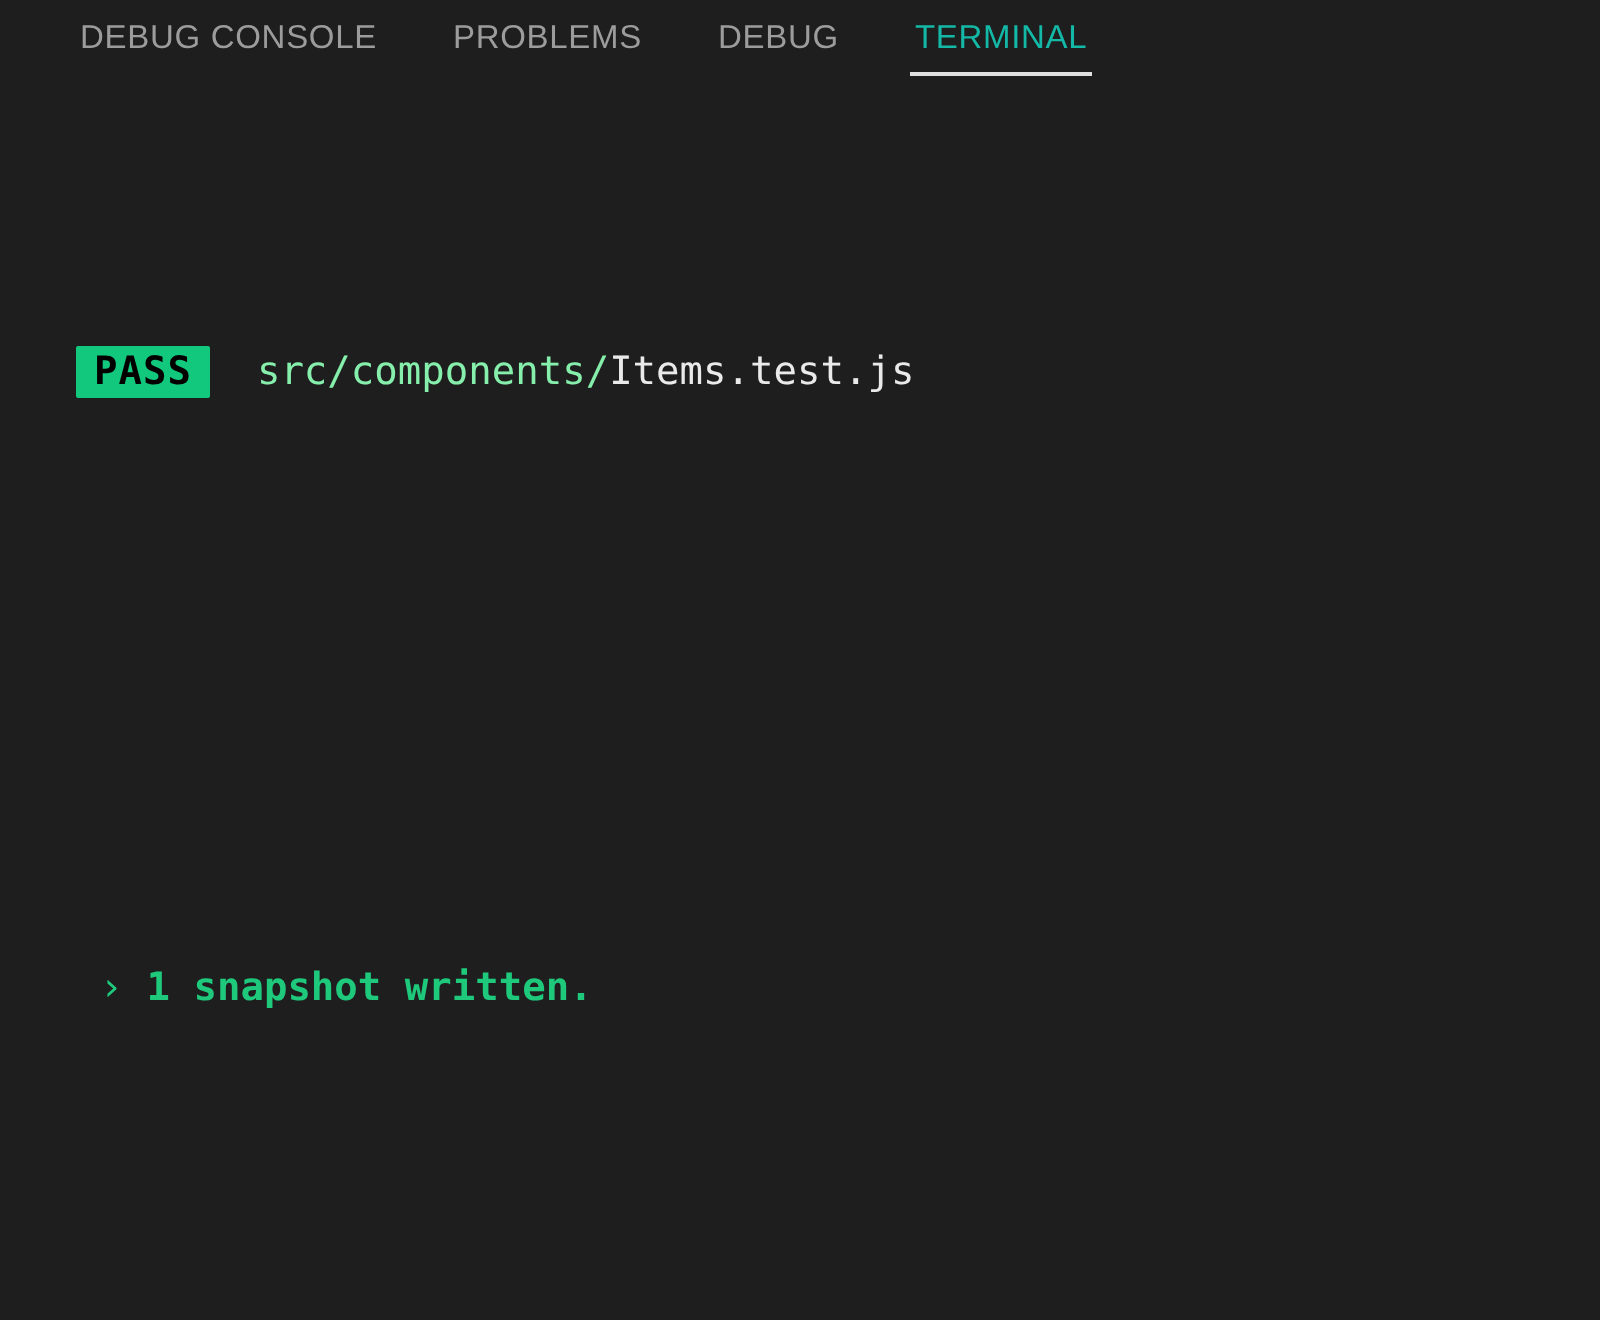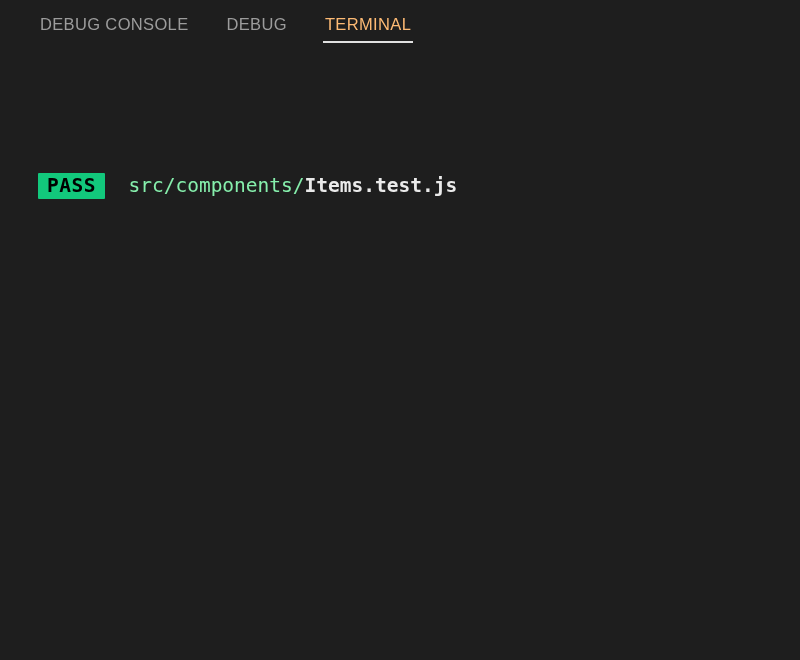--- a/index.html
+++ b/index.html
@@ -19,39 +19,39 @@
     width: 800px;
     height: 660px;
     background: #1e1e1e;
     position: relative;
     box-sizing: border-box;
   }
 
   
   .tabbar {
     display: flex;
-    align-items: center;
+    align-items: flex-end;
     padding: 20px 0 0 38px;
     height: 38px;
     box-sizing: border-box;
     gap: 34px;
   }
   .tab {
     font-family: "Liberation Sans", sans-serif;
     font-size: 16.5px;
     letter-spacing: 0.35px;
     color: #9c9c9c;
     padding: 0 2px 9px 2px;
     position: relative;
     white-space: nowrap;
     cursor: pointer;
     line-height: 19px;
   }
   .tab.active {
-    color: #fdba74;
+    color: #14b8a6;
   }
   .tab.active::after {
     content: "";
     position: absolute;
     left: 0;
     right: 0;
     bottom: 0;
     height: 1.6px;
     background: #e0e0e0;
   }
@@ -67,21 +67,21 @@
   }
   .line {
     padding-left: 38px;
     height: 28px;
     white-space: pre;
   }
   .line.blank {
     height: 28px;
   }
   .gb    { color: #1ec97c; font-weight: bold; }
-  .wb    { color: #eaeaea; font-weight: bold; }
+  .wb    { color: #eaeaea; font-weight: normal; }
   .dim   { color: #86efac; }
   .chevg { color: #1ec97c; }
 
   .badge-pass {
     background: #12c87c;
     color: #000000;
     font-weight: bold;
     padding: 1px 9px 2px 9px;
     border-radius: 1px;
     letter-spacing: 0.5px;
@@ -92,37 +92,41 @@
 </head>
 <body>
 
 <div class="panel">
 
   <div class="tabbar">
     <div class="tab">
       <span>DEBUG CONSOLE</span>
     </div>
     <div class="tab">
+      <span>PROBLEMS</span>
+    </div>
+    <div class="tab">
       <span>DEBUG</span>
     </div>
     <div class="tab active">
       <span>TERMINAL</span>
     </div>
   </div>
 
   <div class="term">
 
     
     <div class="line"><span class="badge-pass">PASS</span><span class="dim">  </span><span class="dim">src/components/</span><span class="wb">Items.test.js</span></div>
 
     
 
     <div class="line blank"> </div>
 
     
+    <div class="line"><span> </span><span class="chevg">›</span><span> </span><span class="gb">1 snapshot written.</span></div>
 
     
     
 
     
     
 
     
     
 

